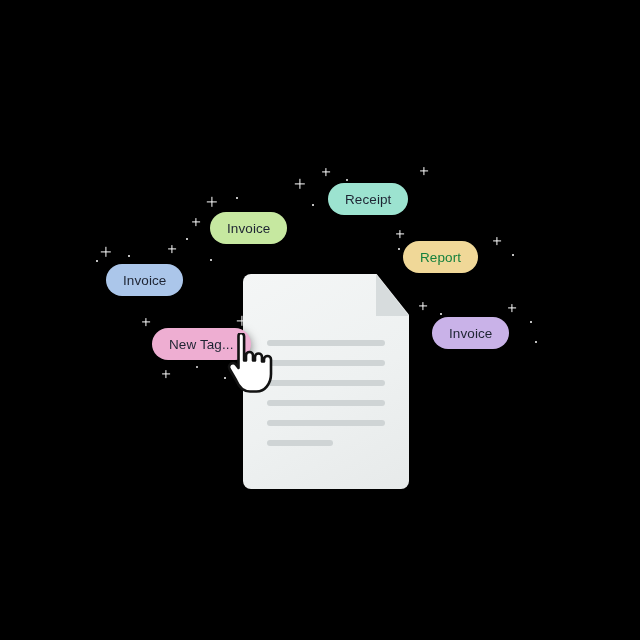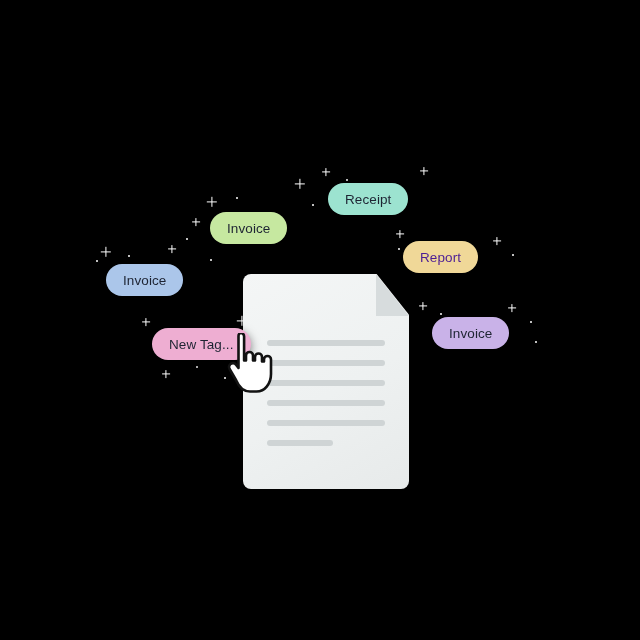--- a/index.html
+++ b/index.html
@@ -160,21 +160,21 @@
       </div>
   </div>
 
   <div id="tag-layer">
       <div class="tag" style="left: 328px; top: 147px; background: rgb(156, 227, 208); color: rgb(30, 36, 51);">
         <span>Receipt</span>
       </div>
       <div class="tag" style="left: 210px; top: 176px; background: rgb(198, 232, 160); color: rgb(30, 36, 51);">
         <span>Invoice</span>
       </div>
-      <div class="tag" style="left: 403px; top: 205px; background: rgb(240, 216, 152); color: #4c1d95;">
+      <div class="tag" style="left: 403px; top: 205px; background: rgb(240, 216, 152); color: #15803d;">
         <span>Report</span>
       </div>
       <div class="tag" style="left: 106px; top: 228px; background: rgb(171, 198, 234); color: rgb(30, 36, 51);">
         <span>Invoice</span>
       </div>
       <div class="tag" style="left: 432px; top: 281px; background: rgb(201, 178, 232); color: rgb(30, 36, 51);">
         <span>Invoice</span>
       </div>
       <div class="tag" style="left: 152px; top: 292px; background: rgb(238, 174, 210); color: rgb(30, 36, 51);">
         <span>New Tag...</span>

